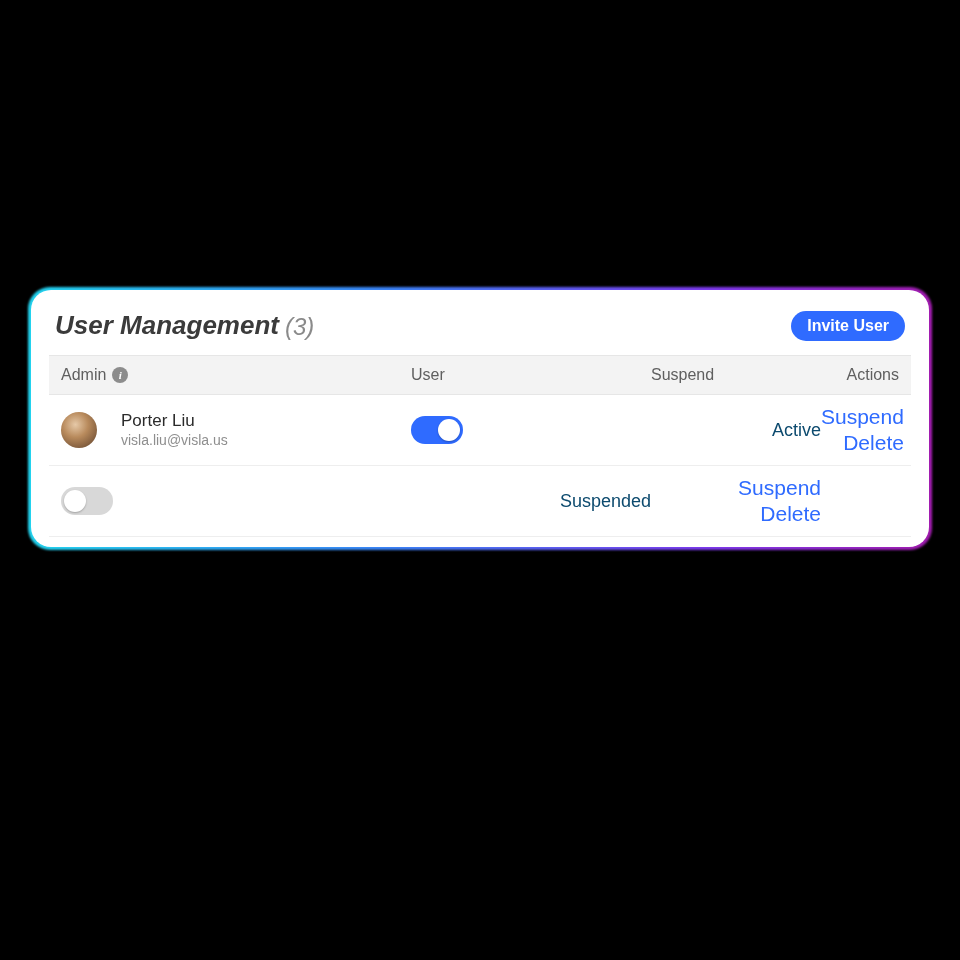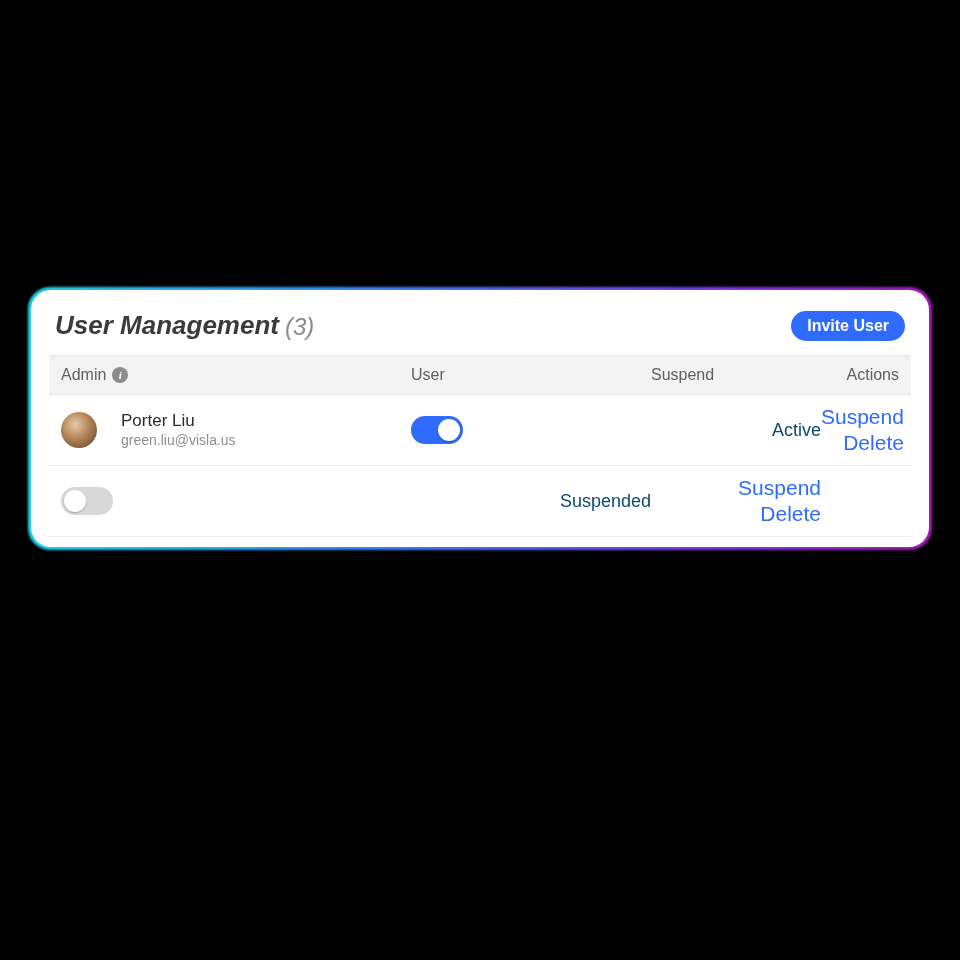--- a/index.html
+++ b/index.html
@@ -151,21 +151,21 @@
         <div class="th">User</div>
         <div class="th">Suspend</div>
         <div class="th actions">Actions</div>
       </div>
 
       <div class="row">
         <div class="user-cell">
           <div class="avatar av1"></div>
           <div>
             <div class="user-name">Porter Liu</div>
-            <div class="user-email">green.liu@visla.us</div>
+            <div class="user-email">visla.liu@visla.us</div>
           </div>
         </div>
         <div>
           <div class="toggle on">
               <div class="knob"></div>
             </div>
         </div>
         <div class="status-cell">Active</div>
         <div class="actions-cell">
           <span class="action-link">Suspend</span>

